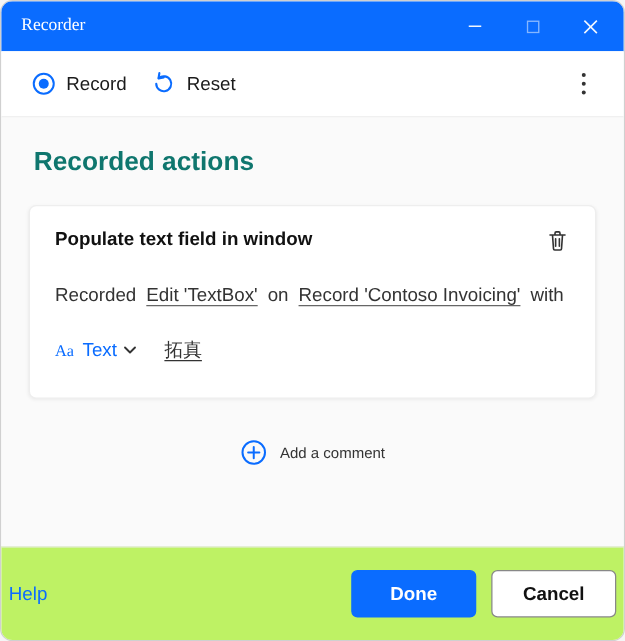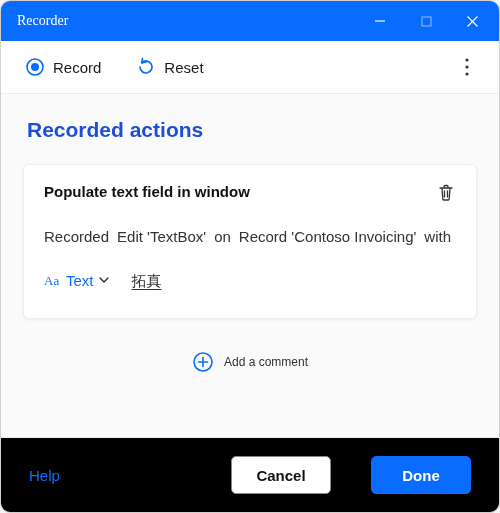--- a/index.html
+++ b/index.html
@@ -42,21 +42,20 @@
     color: #fff;
     opacity: 0.95;
   }
   .titlebar-btn.dim { opacity: 0.5; }
   .toolbar {
     display: flex;
     align-items: center;
     padding: 8px 14px;
     border-bottom: 1px solid #ececec;
     background: #fff;
-    gap: 15px;
   }
   .toolbar-item {
     display: flex;
     align-items: center;
     gap: 8px;
     padding: 6px 10px;
     font-size: 15px;
     color: #1a1a1a;
     border-radius: 4px;
     cursor: pointer;
@@ -73,21 +72,21 @@
   }
   .content {
     flex: 1;
     background: #fafafa;
     padding: 20px 22px 10px 22px;
     overflow: auto;
   }
   .section-heading {
     font-size: 21px;
     font-weight: 600;
-    color: #1d4ed8;
+    color: #0f766e;
     margin: 4px 0 22px 4px;
   }
   .action-card {
     background: #fff;
     border: 1px solid #eee;
     border-radius: 6px;
     box-shadow: 0 1px 3px rgba(0,0,0,0.06);
     padding: 18px 20px 22px 20px;
   }
   .action-title-row {
@@ -110,20 +109,21 @@
     font-size: 15px;
     color: #333;
     line-height: 2.1;
     display: flex;
     flex-wrap: wrap;
     align-items: center;
     gap: 6px 8px;
   }
   .plain-word { }
   .underlined {
+    text-decoration: underline;
     text-decoration-color: #666;
     text-underline-offset: 3px;
     cursor: pointer;
   }
   .type-chip {
     display: inline-flex;
     align-items: center;
     gap: 4px;
     color: #0a6cff;
     cursor: pointer;
@@ -149,24 +149,23 @@
     color: #333;
     cursor: pointer;
     padding: 8px;
   }
   .add-comment .plus {
     color: #0a6cff;
   }
   .footer {
     display: flex;
     align-items: center;
-    padding: 18px 28px;
+    padding: 18px 6px;
     border-top: 1px solid #ececec;
-    background: #000000;
-    gap: 28px;
+    background: #bef264;
   }
   .help-link {
     color: #0a6cff;
     font-size: 15px;
     cursor: pointer;
   }
   .footer-spacer { flex: 1; }
   .btn {
     min-width: 100px;
     height: 38px;
@@ -280,21 +279,21 @@
           <line x1="11" y1="6.5" x2="11" y2="15.5" stroke="#0a6cff" stroke-width="1.6" stroke-linecap="round"></line>
           <line x1="6.5" y1="11" x2="15.5" y2="11" stroke="#0a6cff" stroke-width="1.6" stroke-linecap="round"></line>
         </svg>
       <span>Add a comment</span>
     </div>
   </div>
 
   <div class="footer">
     <span class="help-link">Help</span>
     <div class="footer-spacer"></div>
+    <div class="btn btn-primary">
+      <span>Done</span>
+    </div>
     <div class="btn btn-secondary">
       <span>Cancel</span>
     </div>
-    <div class="btn btn-primary">
-      <span>Done</span>
-    </div>
   </div>
 
 </div>
 
 </body></html>

